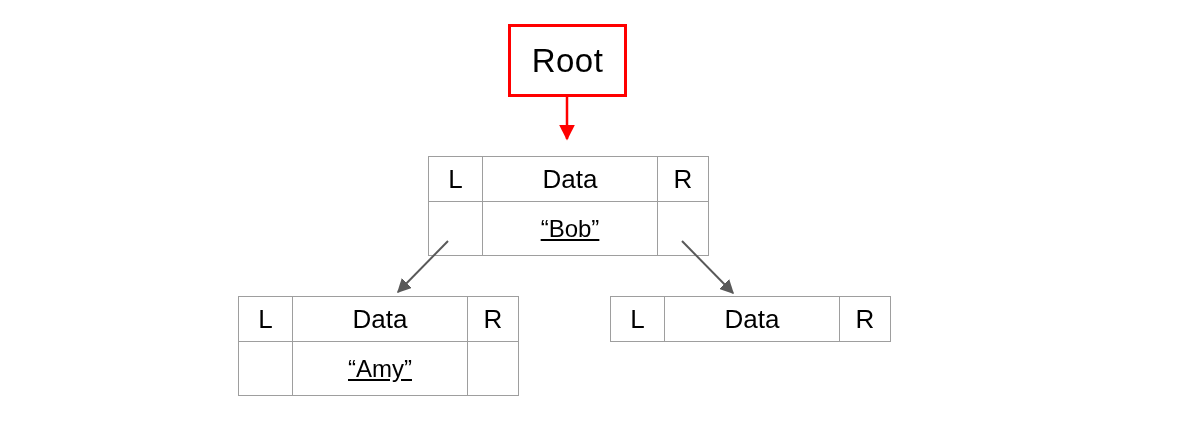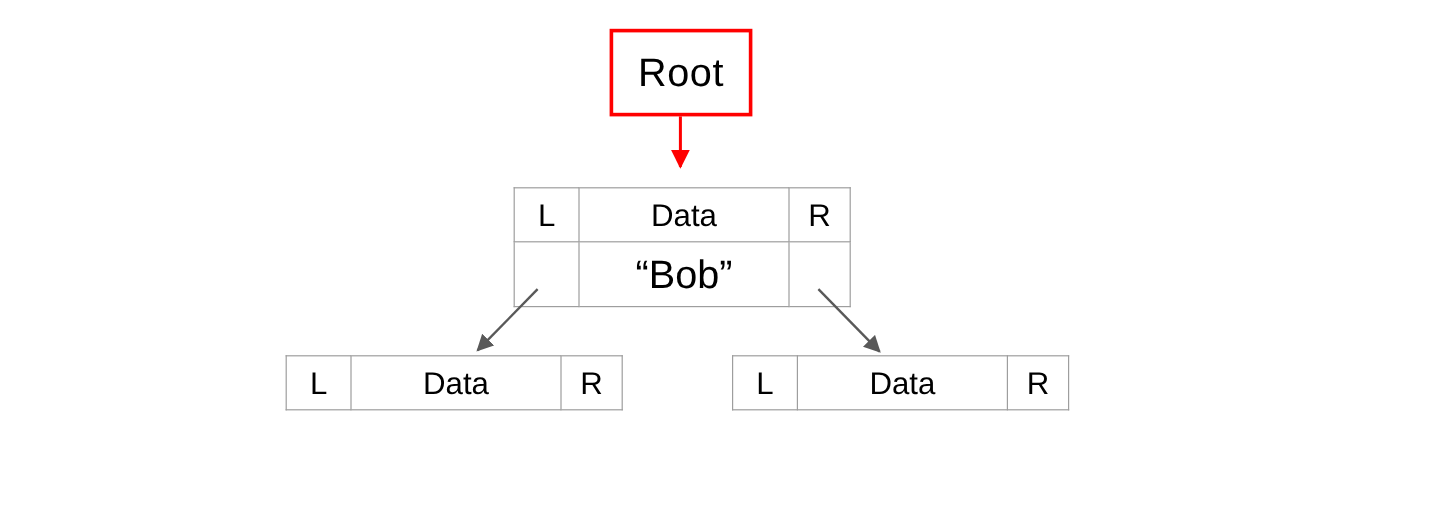--- a/index.html
+++ b/index.html
@@ -47,21 +47,21 @@
     border: 1.5px solid #9e9e9e;
     text-align: center;
     vertical-align: middle;
     padding: 0;
     overflow: hidden;
   }
   table.node-table col.col-l    { width: 54px;  }
   table.node-table col.col-data { width: 175px; }
   table.node-table col.col-r    { width: 51px;  }
   table.node-table tr.hdr td { height: 44px; font-size: 26px; }
-  table.node-table tr.val td { height: 53px; font-size: 33px; }
+  table.node-table tr.val td { height: 53px; font-size: 24px; text-decoration: underline; }
   #node-bob   { left: 428px; top: 156px; }
   #node-amy   { left: 238px; top: 296px; }
   #node-chris { left: 610px; top: 296px; }
   
   svg.arrows {
     position: absolute;
     left: 0;
     top: 0;
     pointer-events: none;
   }
@@ -102,20 +102,25 @@
         <col class="col-l">
         <col class="col-data">
         <col class="col-r">
       </colgroup>
     <tbody>
       <tr class="hdr">
         <td>L</td>
         <td>Data</td>
         <td>R</td>
       </tr>
+      <tr class="val">
+        <td></td>
+        <td>“Amy”</td>
+        <td></td>
+      </tr>
     </tbody>
   </table>
 
   <table class="node-table" id="node-chris">
     <colgroup>
         <col class="col-l">
         <col class="col-data">
         <col class="col-r">
       </colgroup>
     <tbody>

